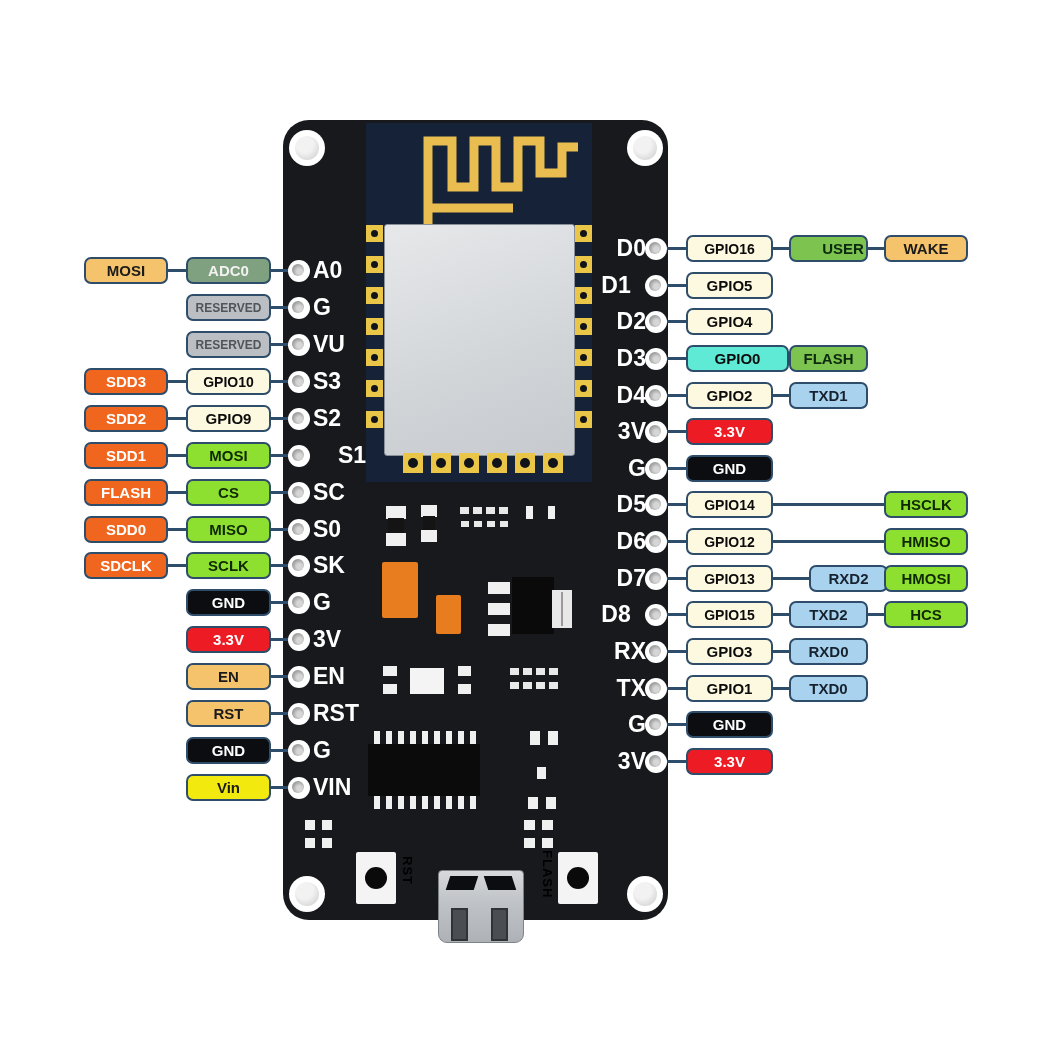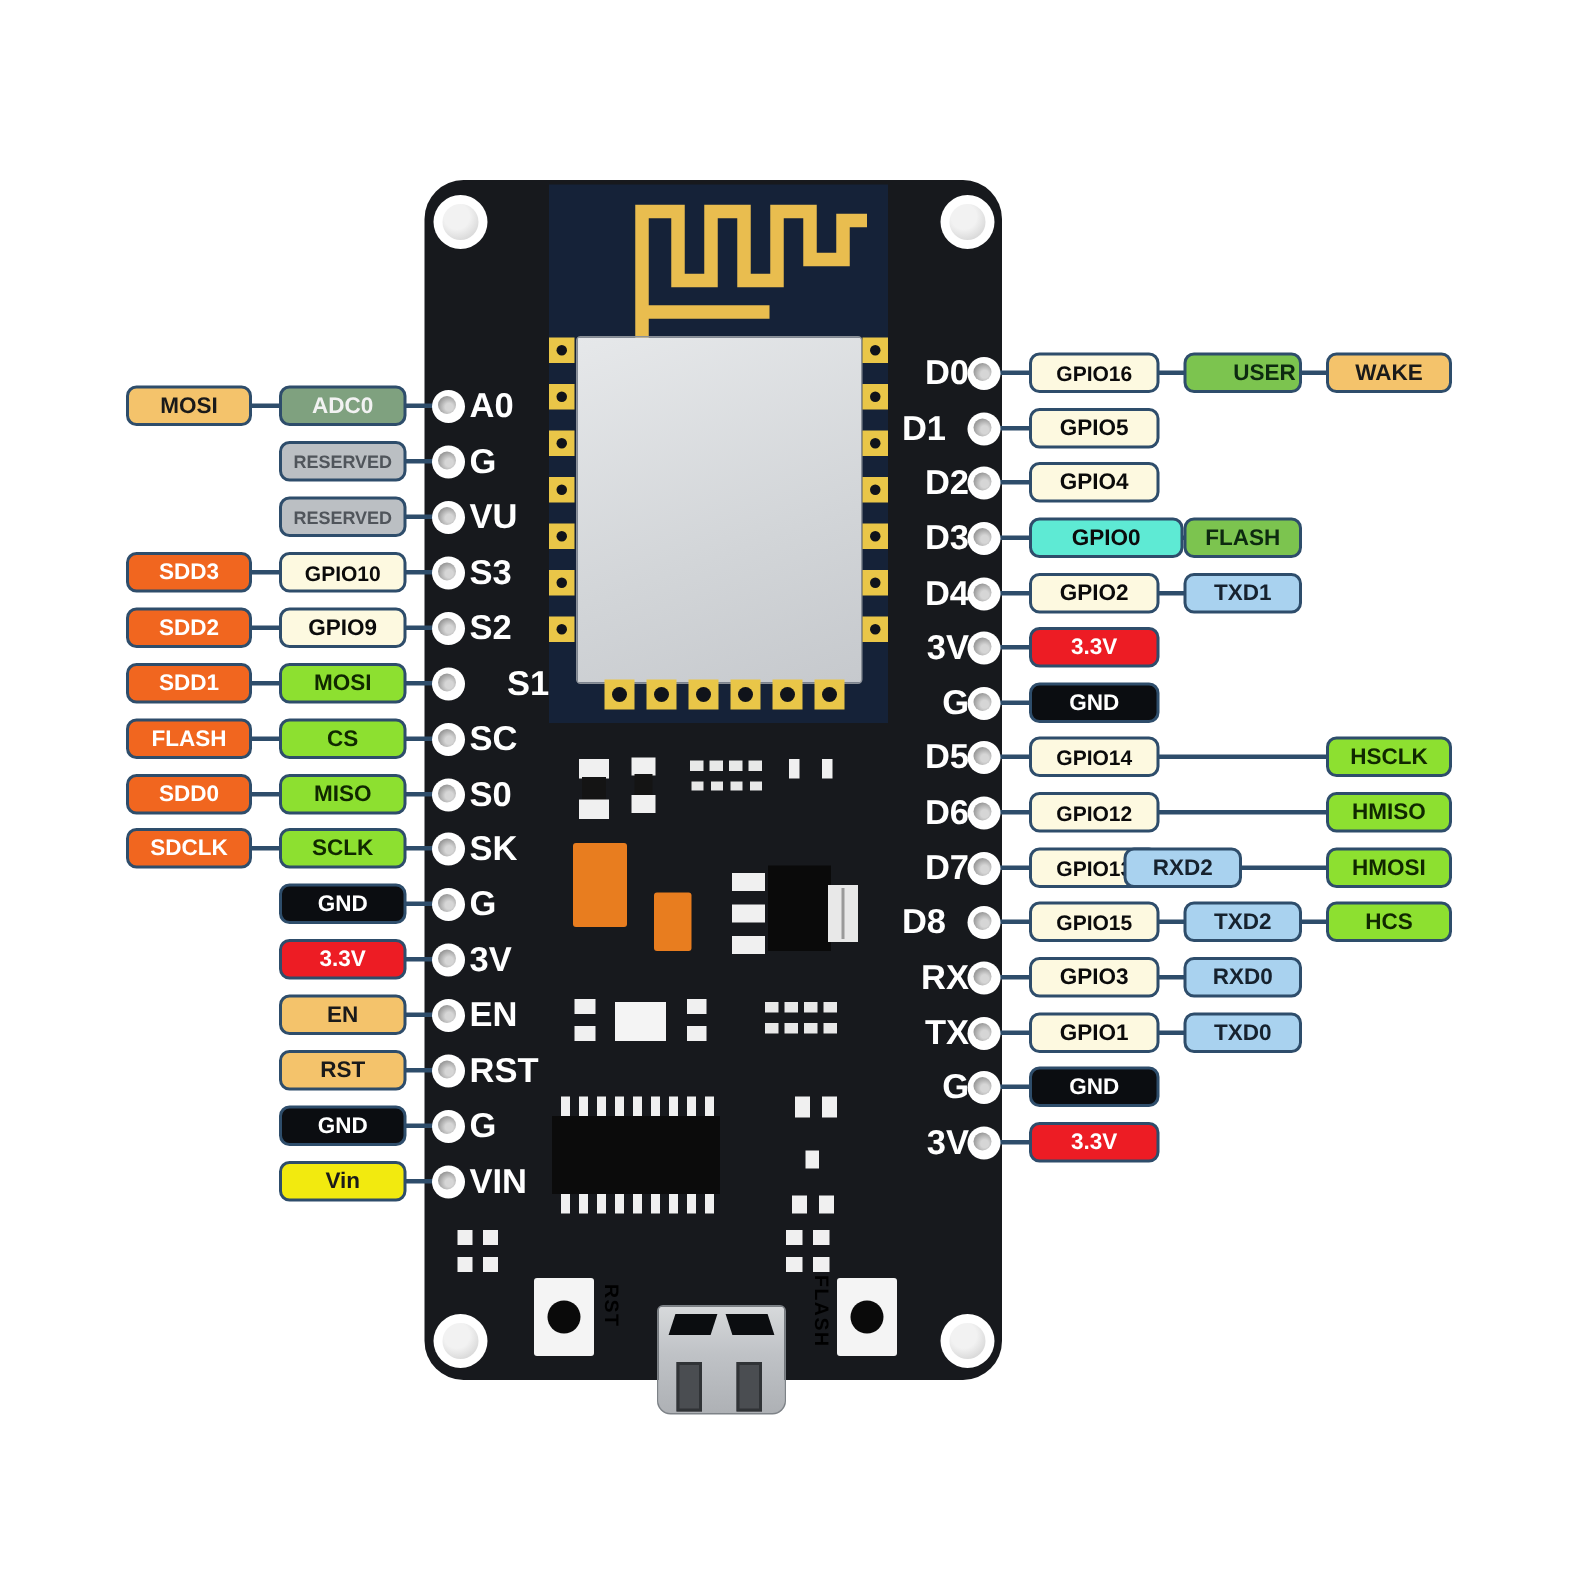--- a/index.html
+++ b/index.html
@@ -278,21 +278,21 @@
       <div class="badge" style="left: 884px; top: 491px; width: 84px; background: rgb(141, 224, 48); color: rgb(16, 40, 0); font-size: 15px;">HSCLK</div>
       <div class="pin-hole" style="left: 645px; top: 494px;"></div>
       <div class="pin-label" style="left: 586px; top: 491px; width: 60px; text-align: right;">D5</div>
       <div class="pin-line" style="left: 656px; top: 540px; width: 297px;"></div>
       <div class="badge" style="left: 686px; top: 528px; width: 87px; background: rgb(253, 249, 224); color: rgb(11, 11, 11); font-size: 14px;">GPIO12</div>
       <div class="badge" style="left: 884px; top: 528px; width: 84px; background: rgb(141, 224, 48); color: rgb(16, 40, 0); font-size: 15px;">HMISO</div>
       <div class="pin-hole" style="left: 645px; top: 531px;"></div>
       <div class="pin-label" style="left: 586px; top: 528px; width: 60px; text-align: right;">D6</div>
       <div class="pin-line" style="left: 656px; top: 577px; width: 297px;"></div>
       <div class="badge" style="left: 686px; top: 565px; width: 87px; background: rgb(253, 249, 224); color: rgb(11, 11, 11); font-size: 14px;">GPIO13</div>
-      <div class="badge" style="left: 749px; top: 565px; width: 79px; background: rgb(169, 210, 239); color: rgb(22, 34, 46); font-size: 15px;">RXD2</div>
+      <div class="badge" style="left: 809px; top: 565px; width: 79px; background: rgb(169, 210, 239); color: rgb(22, 34, 46); font-size: 15px;">RXD2</div>
       <div class="badge" style="left: 884px; top: 565px; width: 84px; background: rgb(141, 224, 48); color: rgb(16, 40, 0); font-size: 15px;">HMOSI</div>
       <div class="pin-hole" style="left: 645px; top: 568px;"></div>
       <div class="pin-label" style="left: 586px; top: 565px; width: 60px; text-align: right;">D7</div>
       <div class="pin-line" style="left: 656px; top: 613px; width: 297px;"></div>
       <div class="badge" style="left: 686px; top: 601px; width: 87px; background: rgb(253, 249, 224); color: rgb(11, 11, 11); font-size: 14px;">GPIO15</div>
       <div class="badge" style="left: 789px; top: 601px; width: 79px; background: rgb(169, 210, 239); color: rgb(22, 34, 46); font-size: 15px;">TXD2</div>
       <div class="badge" style="left: 884px; top: 601px; width: 84px; background: rgb(141, 224, 48); color: rgb(16, 40, 0); font-size: 15px;">HCS</div>
       <div class="pin-hole" style="left: 645px; top: 604px;"></div>
       <div class="pin-label" style="left: 586px; top: 601px; width: 60px; text-align: center;">D8</div>
       <div class="pin-line" style="left: 656px; top: 650px; width: 197px;"></div>

